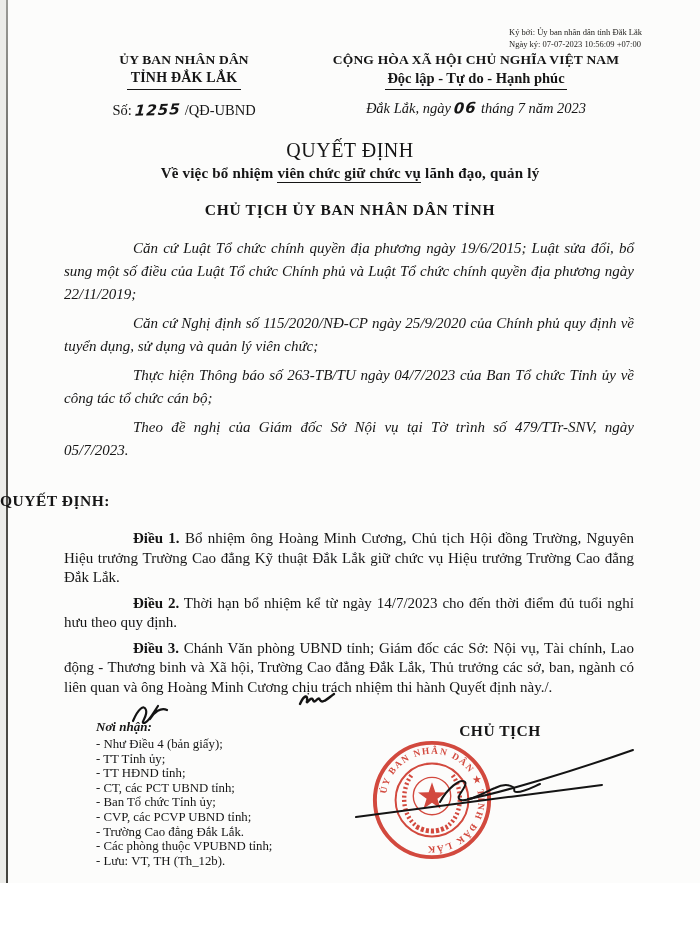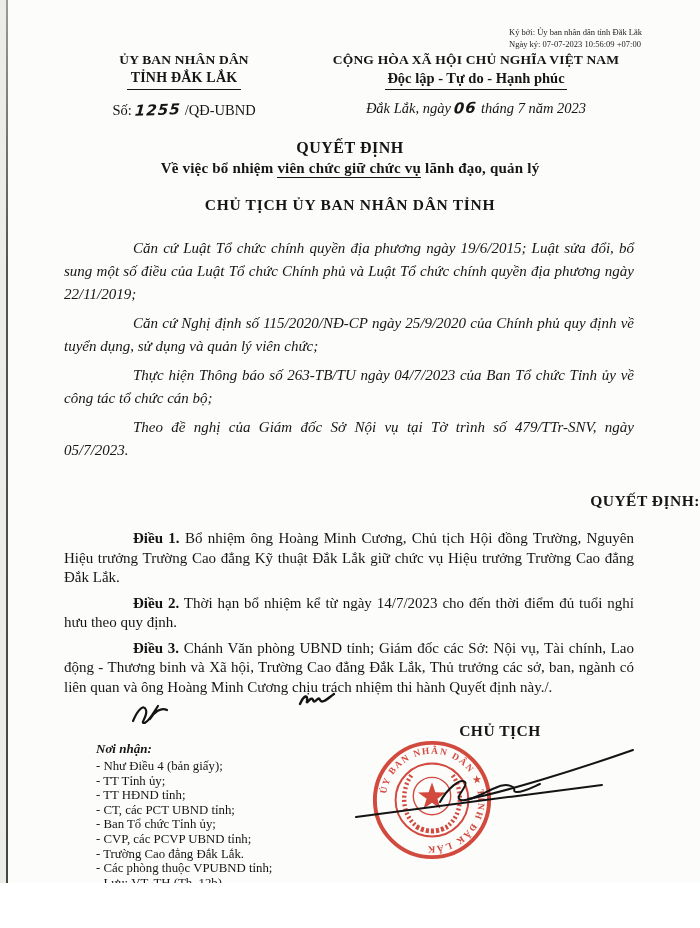--- a/index.html
+++ b/index.html
@@ -18,34 +18,34 @@
         border-bottom:1.5px solid #151515;padding:0 4px 3px 4px;}
   .so-line{margin-top:11px;font-size:14.5px;}
   .motto1{font-size:13.5px;font-weight:bold;letter-spacing:.2px;}
   .motto2{display:inline-block;font-size:14.5px;font-weight:bold;
           border-bottom:1.5px solid #151515;padding:0 2px 2px 2px;margin-top:2px;}
   .date-line{margin-top:9px;font-size:14.5px;font-style:italic;}
   .handwrite{font-family:"DejaVu Sans",sans-serif;font-weight:bold;font-style:italic;
              display:inline-block;transform:skewX(-6deg) rotate(-2deg);letter-spacing:1px;
              font-size:15px;}
   .title-block{position:absolute;top:139px;left:0;width:100%;text-align:center;}
-  .title-heading{font-size:16px;font-weight:bold;letter-spacing:.5px;}
+  .title-heading{font-size:20px;font-weight:normal;letter-spacing:.5px;}
   .subject{font-size:15px;font-weight:bold;margin-top:3px;letter-spacing:.2px;}
   .subject-u{border-bottom:1.5px solid #151515;padding-bottom:1px;}
   .authority{font-size:15.5px;font-weight:bold;letter-spacing:.7px;margin-top:19px;}
   .preamble{position:absolute;top:237px;left:64px;right:66px;}
   .preamble p{margin:0 0 6px 0;font-size:15px;font-style:italic;line-height:23px;
               text-align:justify;text-indent:69px;}
-  .decision-heading{position:absolute;top:492px;left:0;width:100%;text-align:right;
+  .decision-heading{position:absolute;top:492px;left:0;width:100%;text-align:left;
                     font-size:15.5px;font-weight:bold;letter-spacing:.5px;}
   .articles{position:absolute;top:529px;left:64px;right:66px;}
   .articles p{margin:0 0 6px 0;font-size:15px;line-height:19.5px;text-align:justify;
               text-indent:69px;}
   .article-label{font-weight:bold;}
-  .recipients{position:absolute;left:96px;top:741px;}
+  .recipients{position:absolute;left:96px;top:719px;}
   .recipients-label{font-size:13px;font-weight:bold;font-style:italic;margin-bottom:2px;}
   .recipients-item{font-size:12.8px;line-height:14.6px;}
   .signer-title{position:absolute;left:400px;top:722px;width:200px;text-align:center;
                 font-size:15.5px;font-weight:bold;letter-spacing:.5px;}
   .signer-name{position:absolute;left:380px;top:892px;width:220px;text-align:left;
                font-size:15.5px;font-weight:bold;font-family:Liberation Serif, serif;}
   .stamp{position:absolute;left:368px;top:736px;width:128px;height:128px;opacity:.92;}
   .signature-ink{position:absolute;left:336px;top:733px;width:312px;height:96px;}
   .flourish{position:absolute;left:298px;top:690px;width:38px;height:20px;}
   .noi-nhan-scribble{position:absolute;left:129px;top:701px;width:42px;height:26px;}

